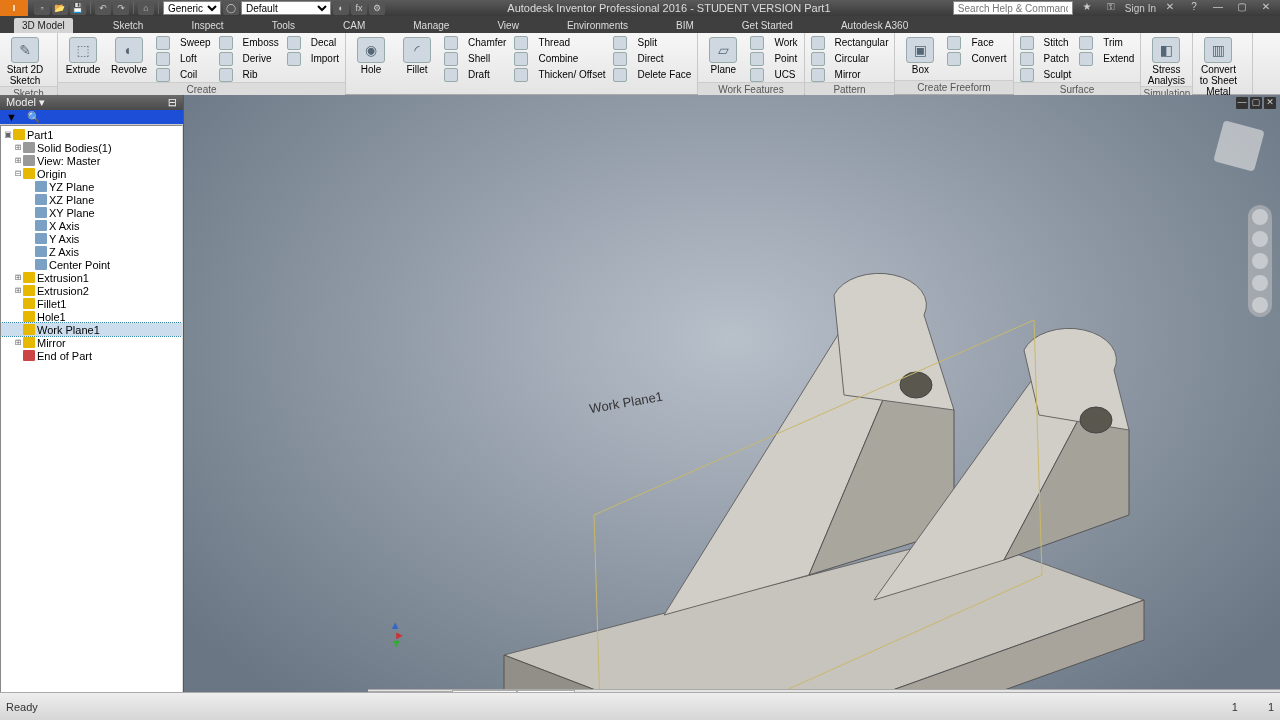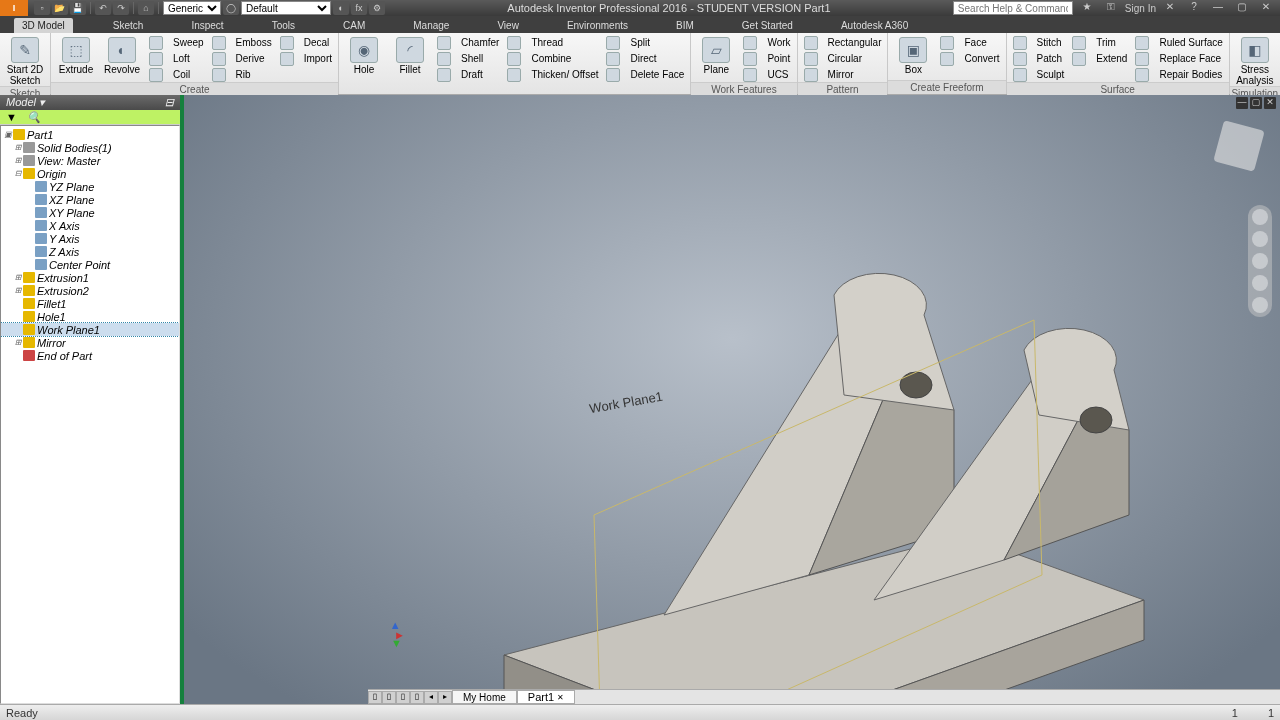--- a/index.html
+++ b/index.html
@@ -31,21 +31,21 @@
 .bigbtn { display:flex; flex-direction:column; align-items:center; width:42px; cursor:pointer; padding-top:2px; }
 .bigbtn .ico { width:28px; height:26px; background:#cfd8e0; border:1px solid #9aa; border-radius:3px; display:flex; align-items:center; justify-content:center; font-size:14px; color:#567; }
 .bigbtn .lbl { font-size:10px; text-align:center; line-height:11px; margin-top:1px; }
 .smallcol { display:flex; flex-direction:column; gap:1px; }
 .smallbtn { display:flex; align-items:center; gap:10px; cursor:pointer; padding:1px 2px; height:15px; }
 .smallbtn .sico { width:14px; height:14px; background:#cfd8e0; border:1px solid #9aa; border-radius:2px; font-size:8px; display:flex; align-items:center; justify-content:center; color:#567; }
 .smallbtn .slbl { font-size:10px; white-space:nowrap; }
 
 
 .workspace { position:absolute; top:95px; left:0; right:0; bottom:16px; display:flex; }
-.treepane { width:184px; background:#bef264; border-right:4px solid #15803d; display:flex; flex-direction:column;font-style:italic; }
+.treepane { width:184px; background:#1d4ed8; border-right:1px solid #15803d; display:flex; flex-direction:column; }
 .treehdr { height:15px; background:linear-gradient(#6a6a6a,#4a4a4a); color:#eee; font-size:10px; padding:1px 6px; display:flex; align-items:center; justify-content:space-between; }
 .treefilt { height:15px; border-bottom:1px solid #ccc; display:flex; gap:10px; padding:0 6px; align-items:center; }
 .tree { flex:1; background:#fff; overflow:auto; padding:2px 0; border:1px inset #ddd; }
 .node { display:flex; align-items:center; height:13px; font-size:10px; cursor:pointer; }
 .node .exp { width:10px; text-align:center; color:#666; font-size:8px; }
 .node .nico { width:12px; height:11px; margin-right:2px; border-radius:1px; }
 .gold { background:#e6b800; } .grey { background:#999; } .blue { background:#7aa0c4; } .red { background:#c44; }
 .node.sel { background:#cde; outline:1px dotted #38a; }
 
 .canvas { flex:1; position:relative; background:radial-gradient(ellipse at 50% 40%,#b8c0ca 0%,#6a7684 90%); overflow:hidden; }
@@ -55,21 +55,21 @@
 .navbar { position:absolute; top:110px; right:8px; width:24px; background:rgba(200,200,200,.5); border-radius:12px; padding:4px 0; display:flex; flex-direction:column; align-items:center; gap:6px; }
 .navbar span { width:16px; height:16px; background:rgba(255,255,255,.4); border-radius:50%; cursor:pointer; }
 .origin3d { position:absolute; left:210px; bottom:60px; font-size:18px; }
 .wplabel { position:absolute; left:405px; top:300px; color:#333; font-size:13px; transform:rotate(-10deg); }
 
 .doctabs { position:absolute; left:184px; right:0; bottom:0; height:15px; background:#e4e4e4; border-top:1px solid #aaa; display:flex; align-items:center; gap:0; }
 .doctabs .dbtn { width:14px; height:13px; background:#d0d0d0; border:1px solid #aaa; font-size:8px; text-align:center; cursor:pointer; }
 .doctab { padding:0 10px; height:14px; border:1px solid #aaa; background:#f6f6f6; font-size:10px; cursor:pointer; display:flex; align-items:center; }
 .doctab.on { background:#fff; }
 
-.statusbar { position:absolute; left:0; right:0; bottom:0; height:16px; background:linear-gradient(#eee,#d6d6d6); border-top:1px solid #aaa; display:flex; align-items:center; padding:0 6px; font-size:10px; color:#333; }
+.statusbar { position:absolute; left:0; right:0; bottom:0; height:28px; background:linear-gradient(#eee,#d6d6d6); border-top:1px solid #aaa; display:flex; align-items:center; padding:0 6px; font-size:10px; color:#333; }
 .statusbar .sr { margin-left:auto; display:flex; gap:30px; }
 </style>
 </head>
 <body>
 
 <div class="titlebar">
   <div class="tb-logo">I</div>
   <div class="qat">
     <span class="qbtn">▫</span>
     <span class="qbtn">📂</span>
@@ -311,34 +311,20 @@
       <div class="smallcol">
         <div class="smallbtn">
             <span class="sico"></span>
             <span class="slbl">Trim</span>
           </div>
         <div class="smallbtn">
             <span class="sico"></span>
             <span class="slbl">Extend</span>
           </div>
       </div>
-      <div class="smallcol">
-        <div class="smallbtn">
-            <span class="sico"></span>
-            <span class="slbl">Ruled Surface</span>
-          </div>
-        <div class="smallbtn">
-            <span class="sico"></span>
-            <span class="slbl">Replace Face</span>
-          </div>
-        <div class="smallbtn">
-            <span class="sico"></span>
-            <span class="slbl">Repair Bodies</span>
-          </div>
-      </div>
     </div>
     <div class="panel-label">Surface</div>
   </div>
   <div class="panel" style="width:52px">
     <div class="panel-body">
         <div class="bigbtn">
           <div class="ico">◧</div>
           <div class="lbl">Stress
 Analysis</div>
         </div>

